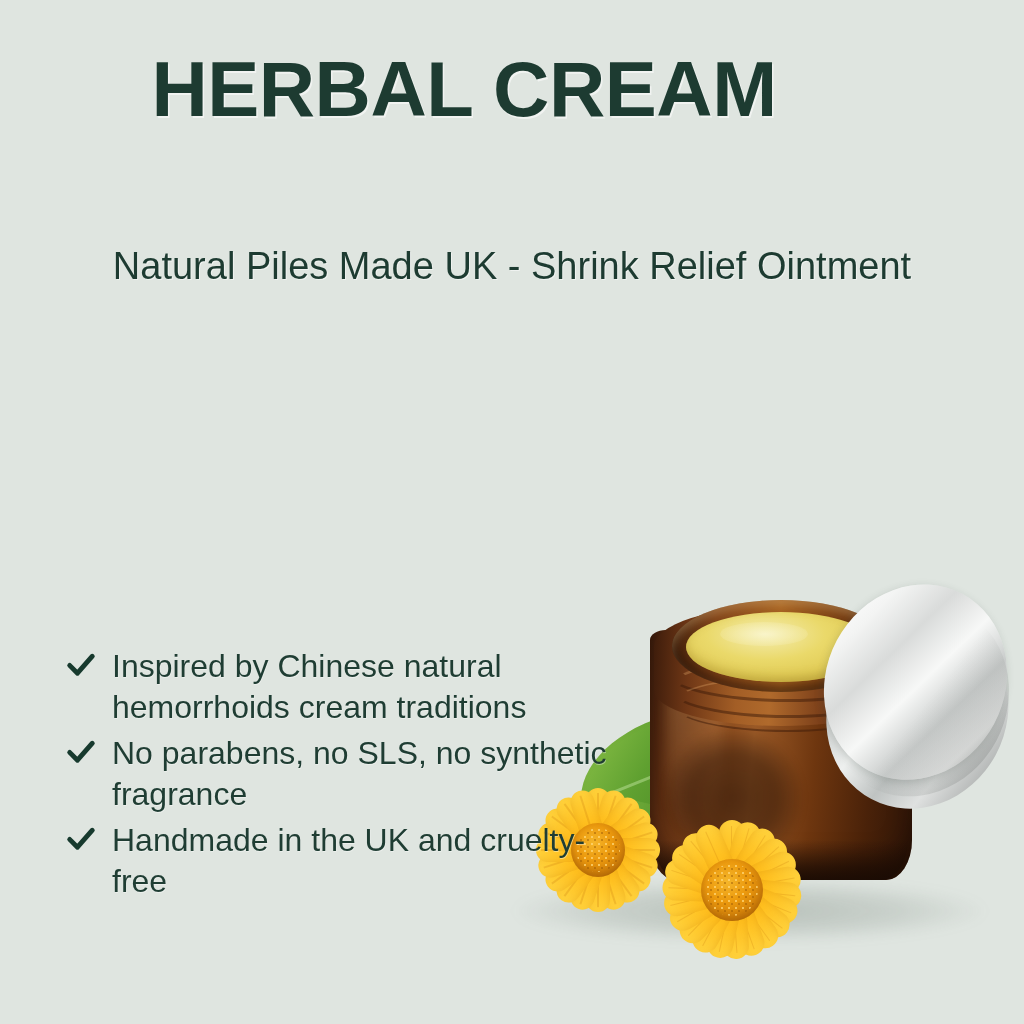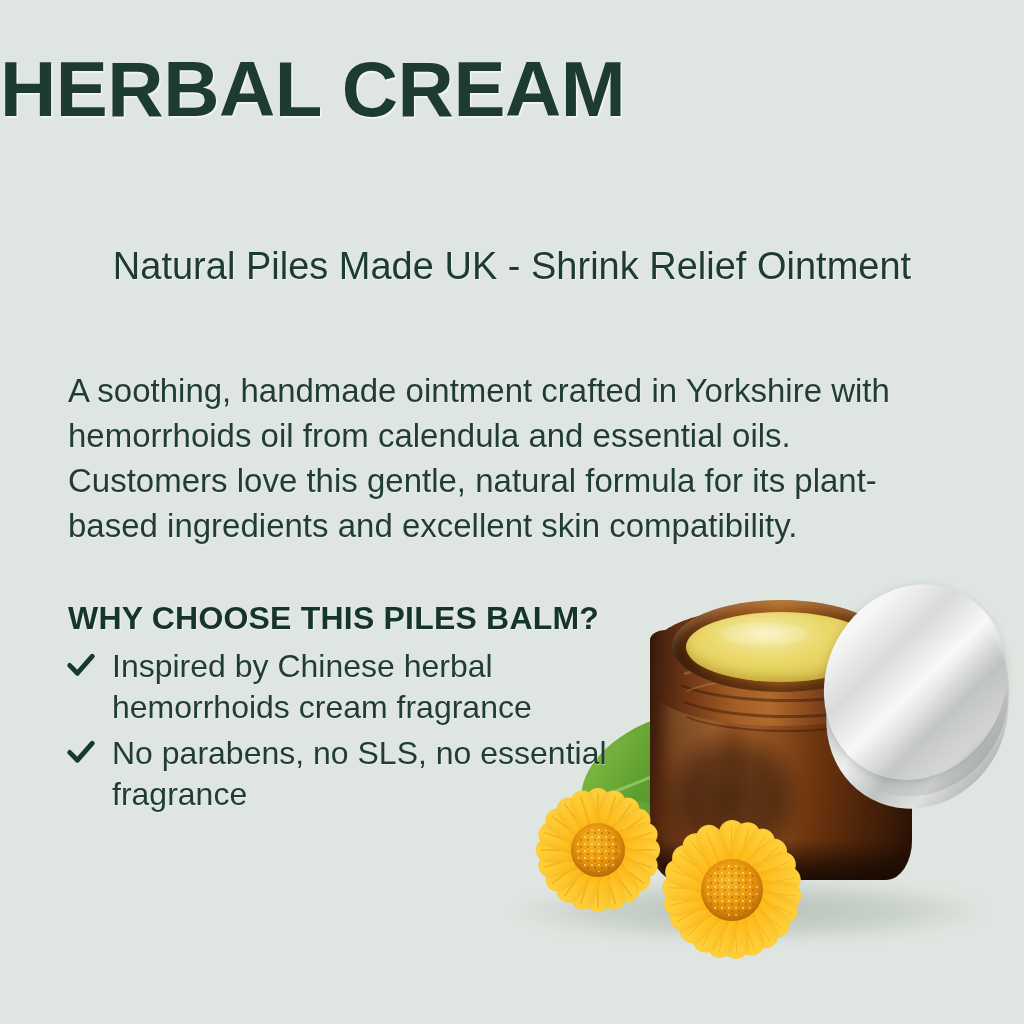--- a/index.html
+++ b/index.html
@@ -26,21 +26,21 @@
     width: 1024px;
     height: 1024px;
     z-index: 5;
   }
 
   .title-block {
     position: absolute;
     left: 0;
     top: 52px;
     width: 928px;
-    text-align: left;
+    text-align: center;
   }
   .title-line {
     display: block;
     color: #1d3b31;
     font-weight: 700;
     font-size: 78px;
     line-height: 0.97;
     letter-spacing: -0.5px;
     text-shadow: 1.5px 1.5px 0 rgba(255,255,255,0.55);
     white-space: nowrap;
@@ -494,37 +494,43 @@
   </div>
 
   <div class="content">
 
     <div class="title-block">
       <span class="title-line l1">HERBAL CREAM</span>
     </div>
 
     <div class="subtitle">Natural Piles Made UK - Shrink Relief Ointment</div>
 
-    <p class="paragraph">A soothing, handmade ointment crafted in Yorkshire with hemorrhoids oil from calendula and essential oils. Customers love this gentle, natural formula for its plant-based ingredients and excellent skin compatibility.</p>
-
-    <div class="why-heading">WHY CHOOSE THIS PILES BALM?</div>
+
 
     <ul class="benefits">
       <li class="benefit">
         <span class="check-icon">
           <svg viewBox="0 0 24 24" fill="none" stroke="currentColor" stroke-width="3.4" stroke-linecap="round" stroke-linejoin="round">
               <path d="M4 13 L9.5 18.5 L20 6.5"></path>
             </svg>
         </span>
-        <span>Inspired by Chinese herbal hemorrhoids cream fragrance</span>
+        <span>Inspired by Chinese natural hemorrhoids cream traditions</span>
       </li>
       <li class="benefit">
         <span class="check-icon">
           <svg viewBox="0 0 24 24" fill="none" stroke="currentColor" stroke-width="3.4" stroke-linecap="round" stroke-linejoin="round">
               <path d="M4 13 L9.5 18.5 L20 6.5"></path>
             </svg>
         </span>
-        <span>No parabens, no SLS, no essential fragrance</span>
+        <span>No parabens, no SLS, no synthetic fragrance</span>
+      </li>
+      <li class="benefit">
+        <span class="check-icon">
+          <svg viewBox="0 0 24 24" fill="none" stroke="currentColor" stroke-width="3.4" stroke-linecap="round" stroke-linejoin="round">
+              <path d="M4 13 L9.5 18.5 L20 6.5"></path>
+            </svg>
+        </span>
+        <span>Handmade in the UK and cruelty-free</span>
       </li>
     </ul>
 
   </div>
 </div>
 
 </body></html>

